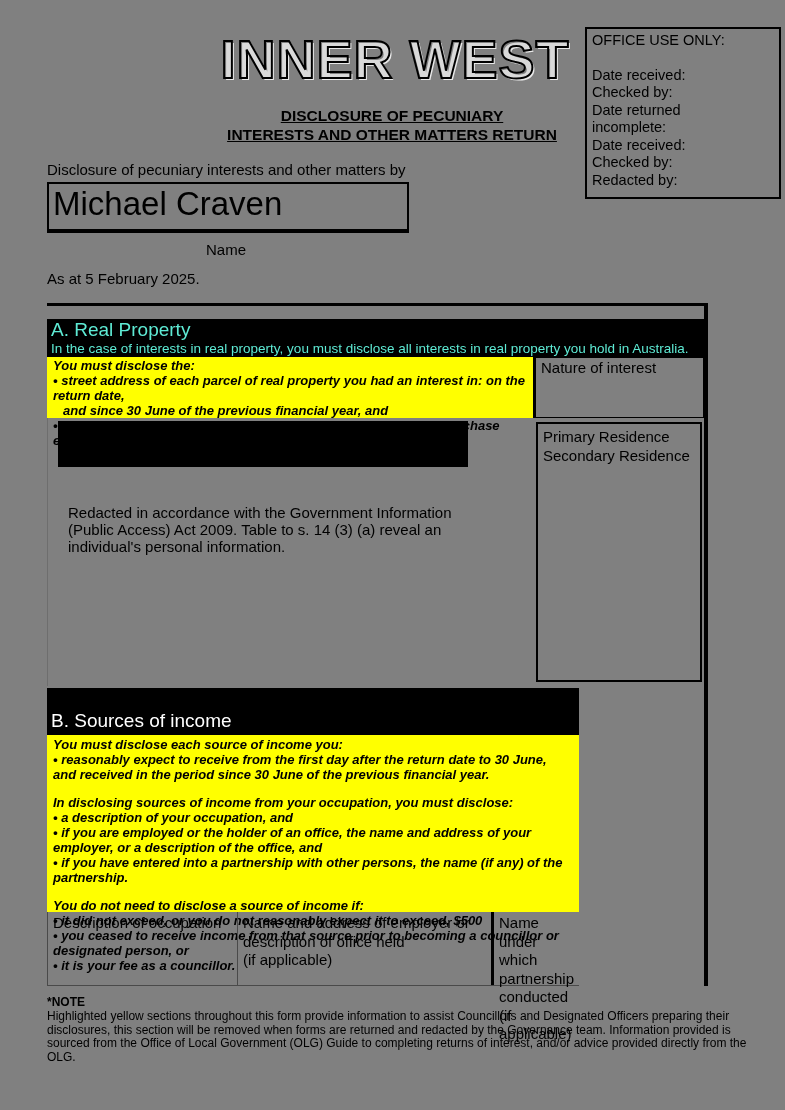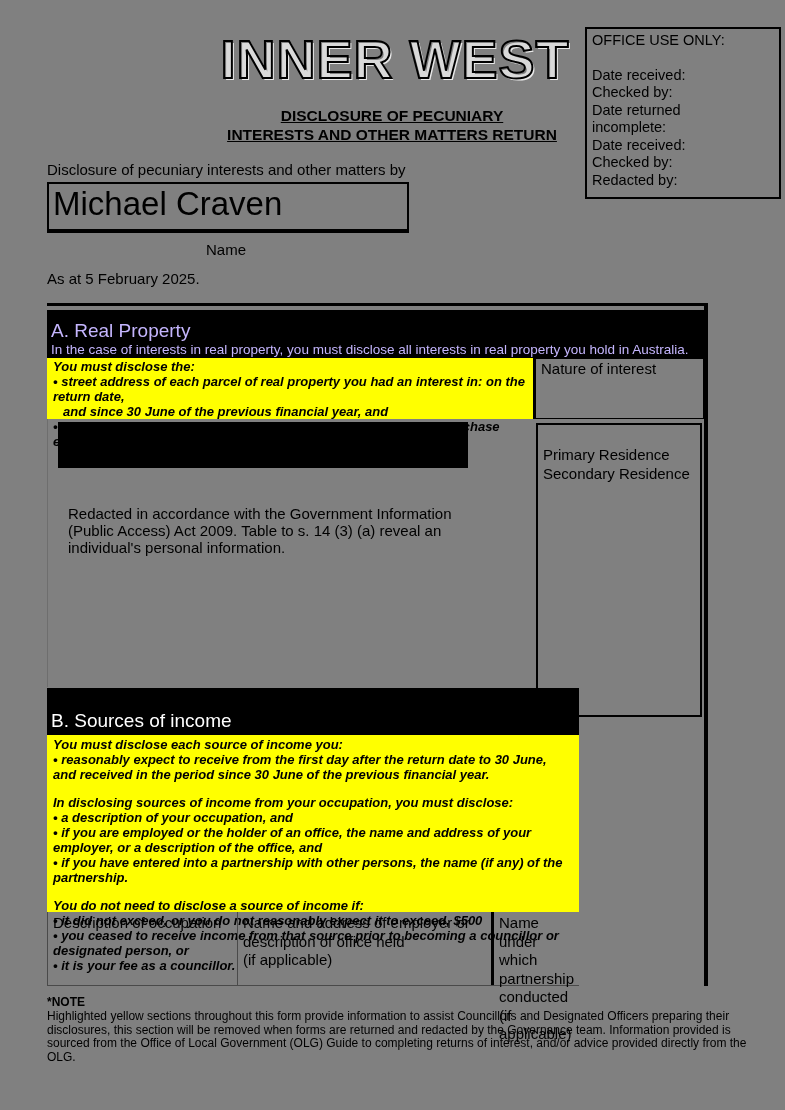--- a/index.html
+++ b/index.html
@@ -45,22 +45,22 @@
   .name-label{
     position:absolute;left:47px;top:241px;width:358px;text-align:center;
     font-size:15px;
   }
   .as-at{position:absolute;left:47px;top:270px;font-size:15px;}
 
   
   .tableA{position:absolute;left:47px;top:303px;width:657px;}
   .a-topline{height:3px;background:#000;}
   .a-header{
-    background:#000;color:#c4b5fd;margin-top:4px;
-    padding:10px 4px 1px 4px;
+    background:#000;color:#5eead4;margin-top:13px;
+    padding:0 4px 1px 4px;
   }
   .a-title{font-size:19px;line-height:21px;}
   .a-sub{font-size:13.5px;line-height:15px;margin-top:1px;}
   .a-row{display:flex;height:61px;}
   .a-guidance{
     width:474px;background:#ffff00;
     font-size:13px;font-style:italic;font-weight:bold;line-height:15px;
     padding:1px 6px 0 6px;
   }
   .a-guidance .indent{padding-left:10px;}
@@ -71,21 +71,21 @@
   .a-body{position:relative;height:268px;border-left:1px solid #6e6e6e;}
   .redacted-block{
     position:absolute;left:10px;top:3px;width:410px;height:46px;background:#000;
   }
   .redaction-note{
     position:absolute;left:20px;top:86px;width:430px;
     font-size:15px;line-height:17px;white-space:pre-line;
   }
   .nature-cell{
     position:absolute;left:488px;top:4px;width:152px;height:250px;
-    border:2px solid #000;padding:20px 5px;
+    border:2px solid #000;padding:3px 5px;
     font-size:15px;line-height:19px;white-space:pre-line;
   }
 
   
   .tableB{position:absolute;left:47px;top:688px;width:532px;}
   .b-bar{
     background:#000;color:#fff;height:47px;
     display:flex;align-items:flex-end;
     font-size:19px;padding:0 4px 3px 4px;box-sizing:border-box;
   }

